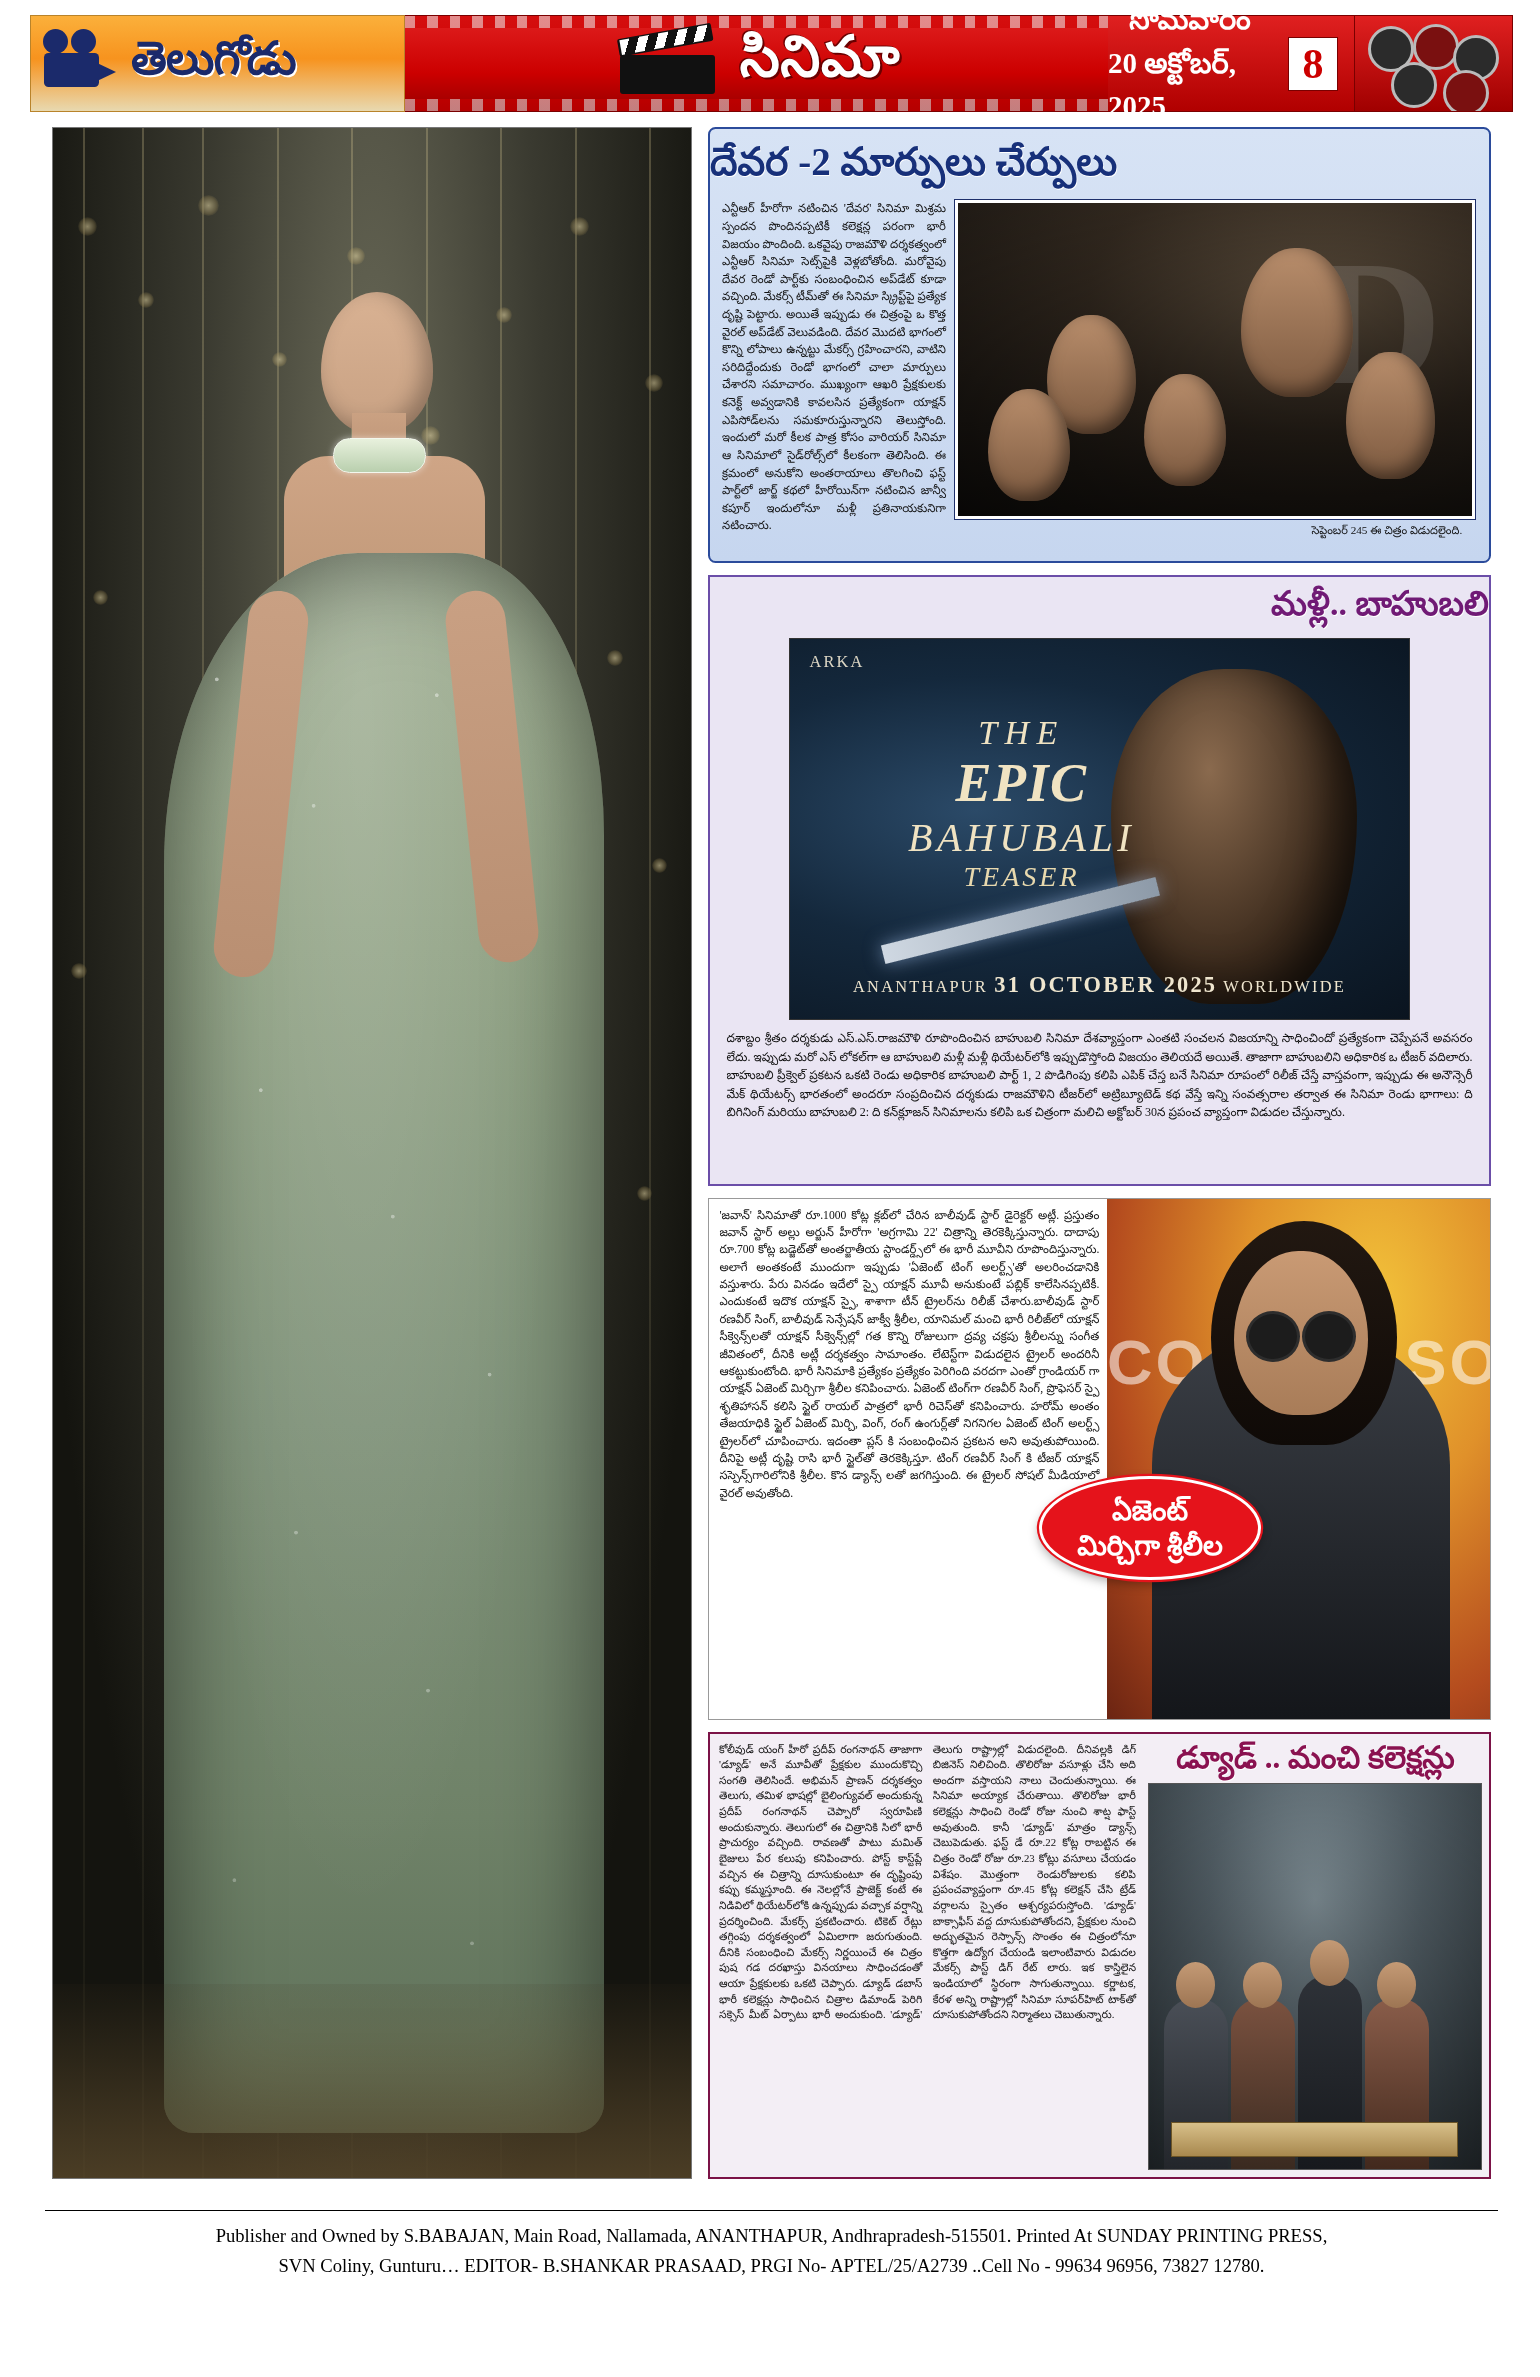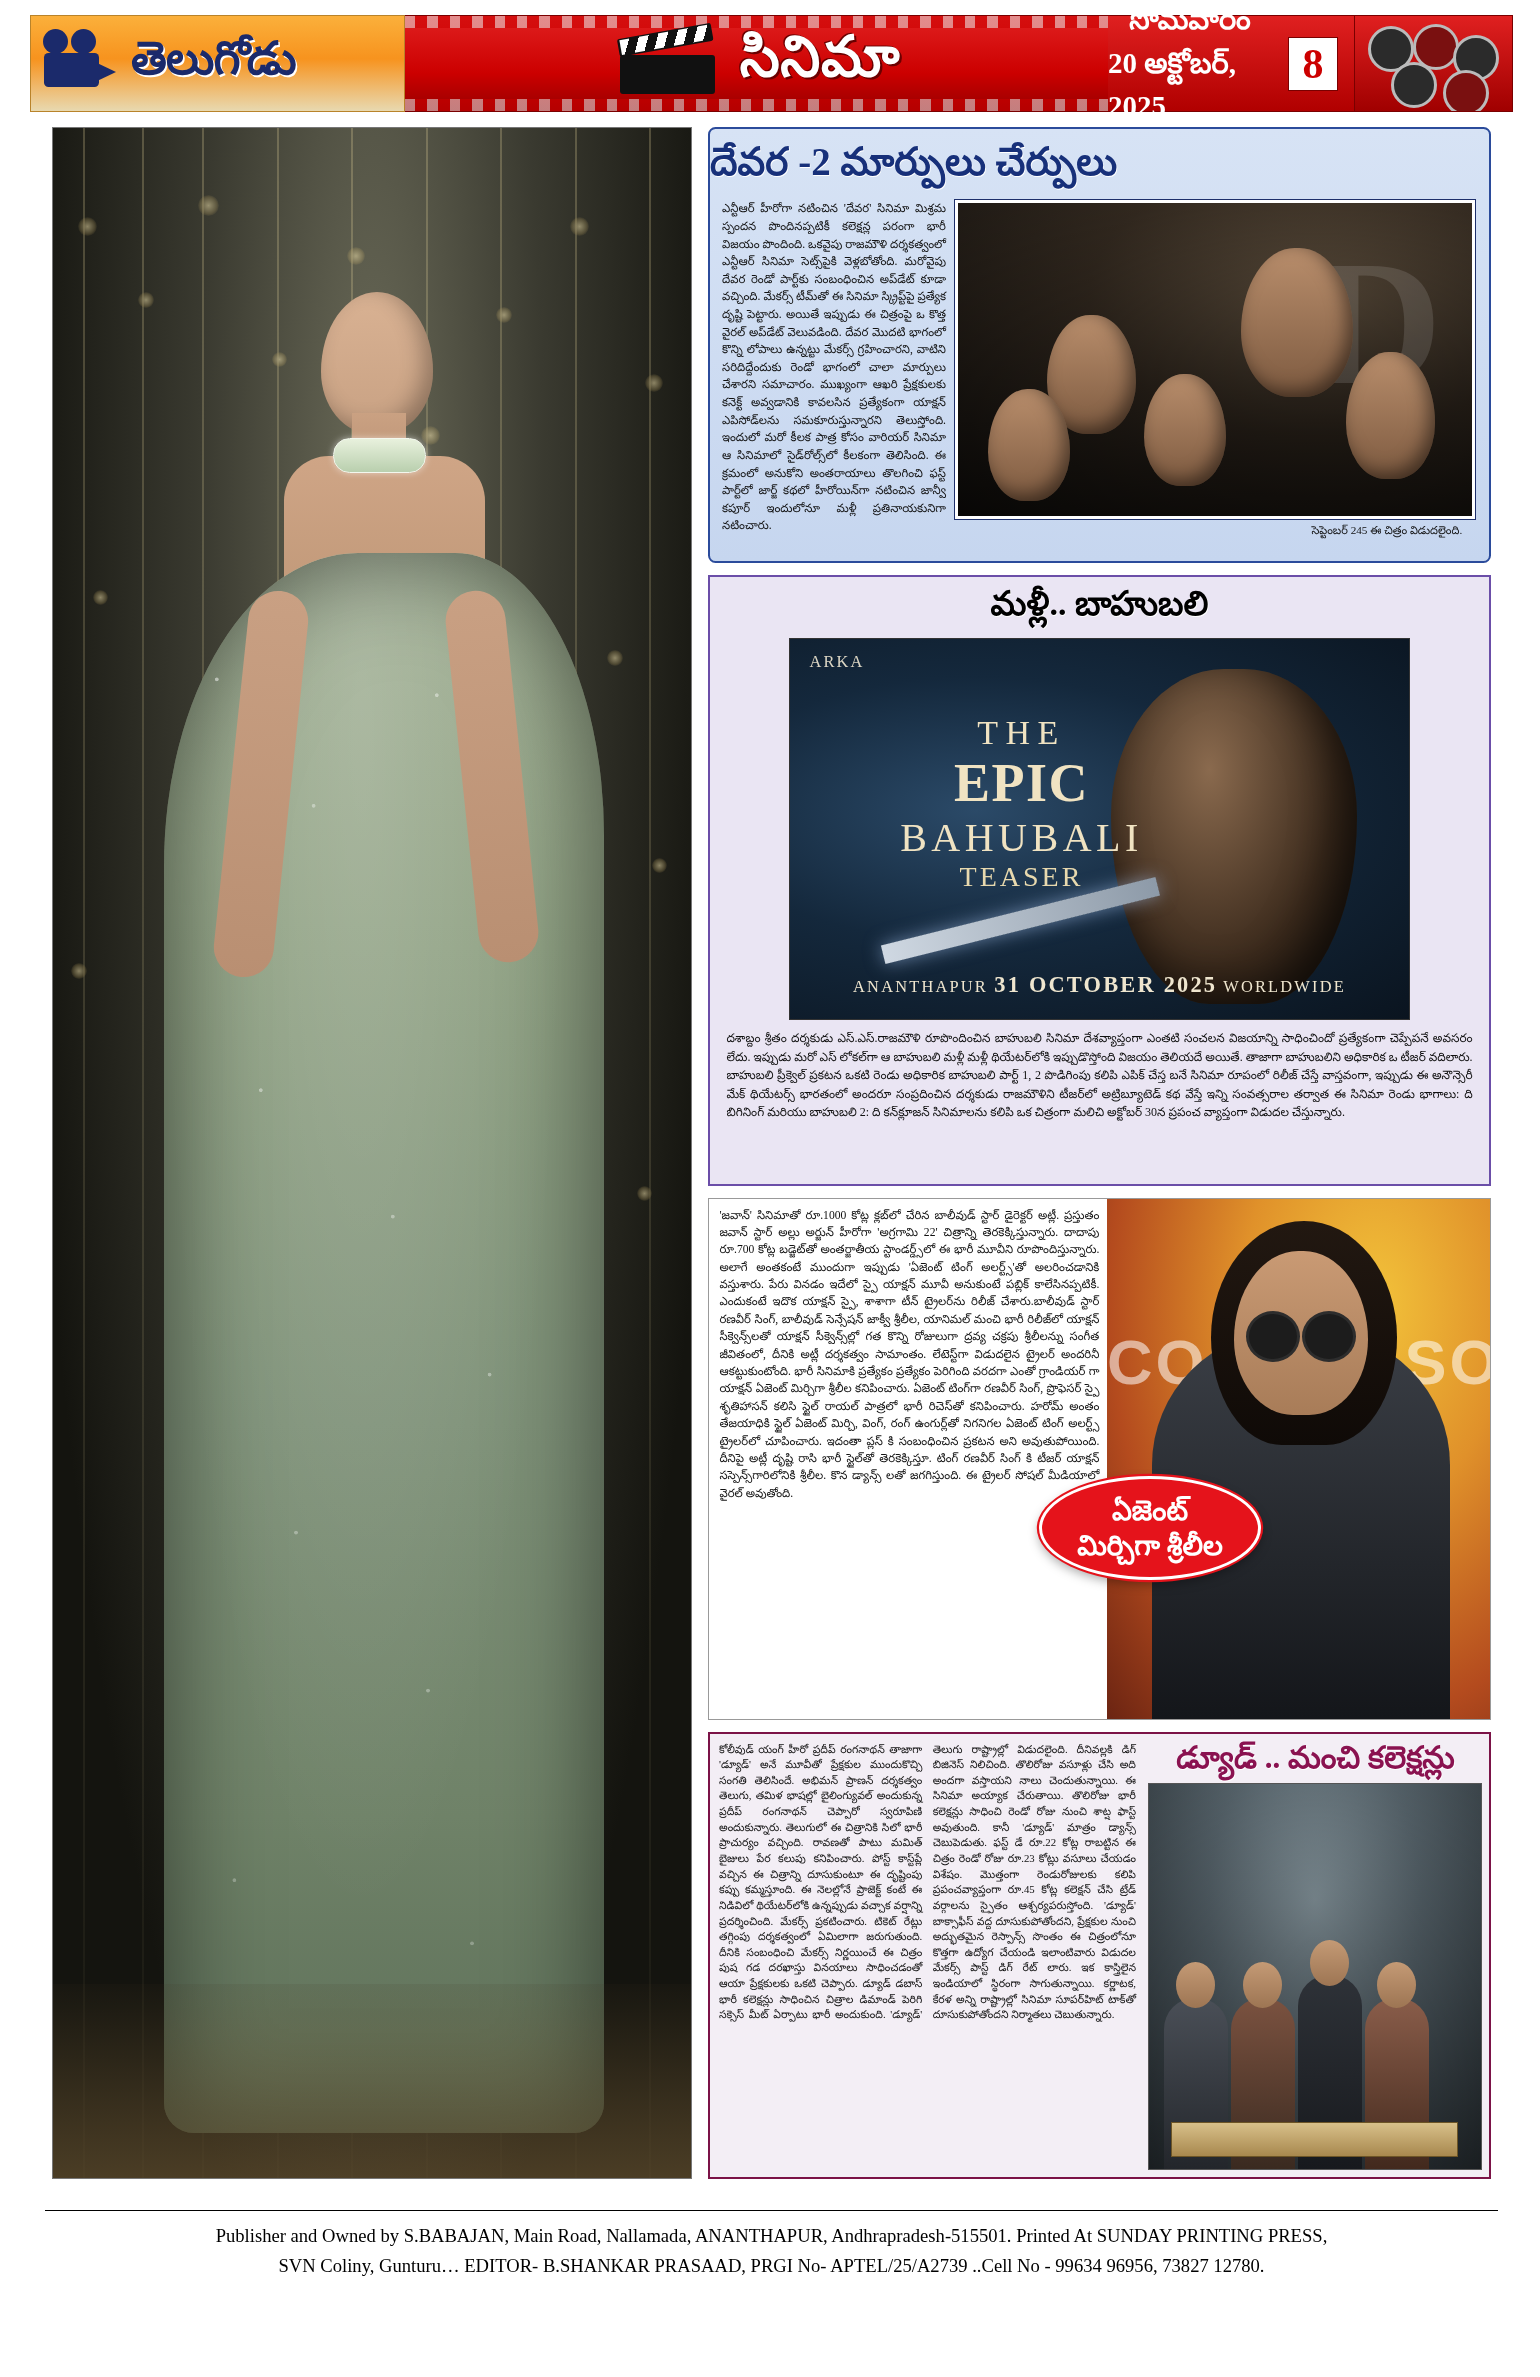--- a/index.html
+++ b/index.html
@@ -340,25 +340,25 @@
   
   .box-bahubali {
     position: relative;
     margin-top: 12px;
     width: 783px; height: 611px;
     background: #eae5f3;
     border: 2.2px solid #6b4ea8;
     box-sizing: border-box;
   }
   .bb-head {
-    text-align: center;
+    text-align: right;
     font-family: "Liberation Serif", serif;
     font-weight: bold;
     font-size: 34px;
-    color: #000000;
+    color: #701a75;
     padding-top: 7.5px;
     text-shadow: 0.7px 0.7px 0 #fff;
   }
   .bb-poster {
     margin: 7.5px auto 0;
     width: 619px; height: 380px;
     position: relative;
     overflow: hidden;
     background:
       radial-gradient(ellipse at 30% 45%, #2b4a68 0%, #14283c 45%, #0a141f 100%);
@@ -371,21 +371,21 @@
     box-shadow: inset -15px -15px 45px rgba(0,0,0,.6);
   }
   .bb-poster .sword {
     position:absolute; left: 89px; bottom: 89px; width: 283px; height: 19.4px;
     background: linear-gradient(90deg,#cfd8e2,#8d9aa8);
     transform: rotate(-14deg);
     box-shadow: 0 0 18px rgba(180,210,255,.5);
   }
   .bb-epic {
     position:absolute; left: 75px; top: 75px; width: 313px; text-align:center;
-    font-family: "Liberation Serif", serif; color:#f0e3c2;
+    font-family: "Liberation Serif", serif; color:#f0e3c2;font-style:italic;
   }
   .bb-epic .l1 { font-size: 34px; letter-spacing: 7.5px; }
   .bb-epic .l2 { font-size: 54px; font-weight: bold; letter-spacing: 1.5px; }
   .bb-epic .l3 { font-size: 40px; letter-spacing: 4.5px; }
   .bb-epic .l4 { font-size: 28px; letter-spacing: 3px; color:#e8d9ae; }
   .bb-release {
     position:absolute; left:0; right:0; bottom: 21px; text-align:center;
     font-family: "Liberation Serif", serif; font-size: 16.4px; color:#efe6cf; letter-spacing: 2.2px;
   }
   .bb-release b { font-size: 22.4px; }

